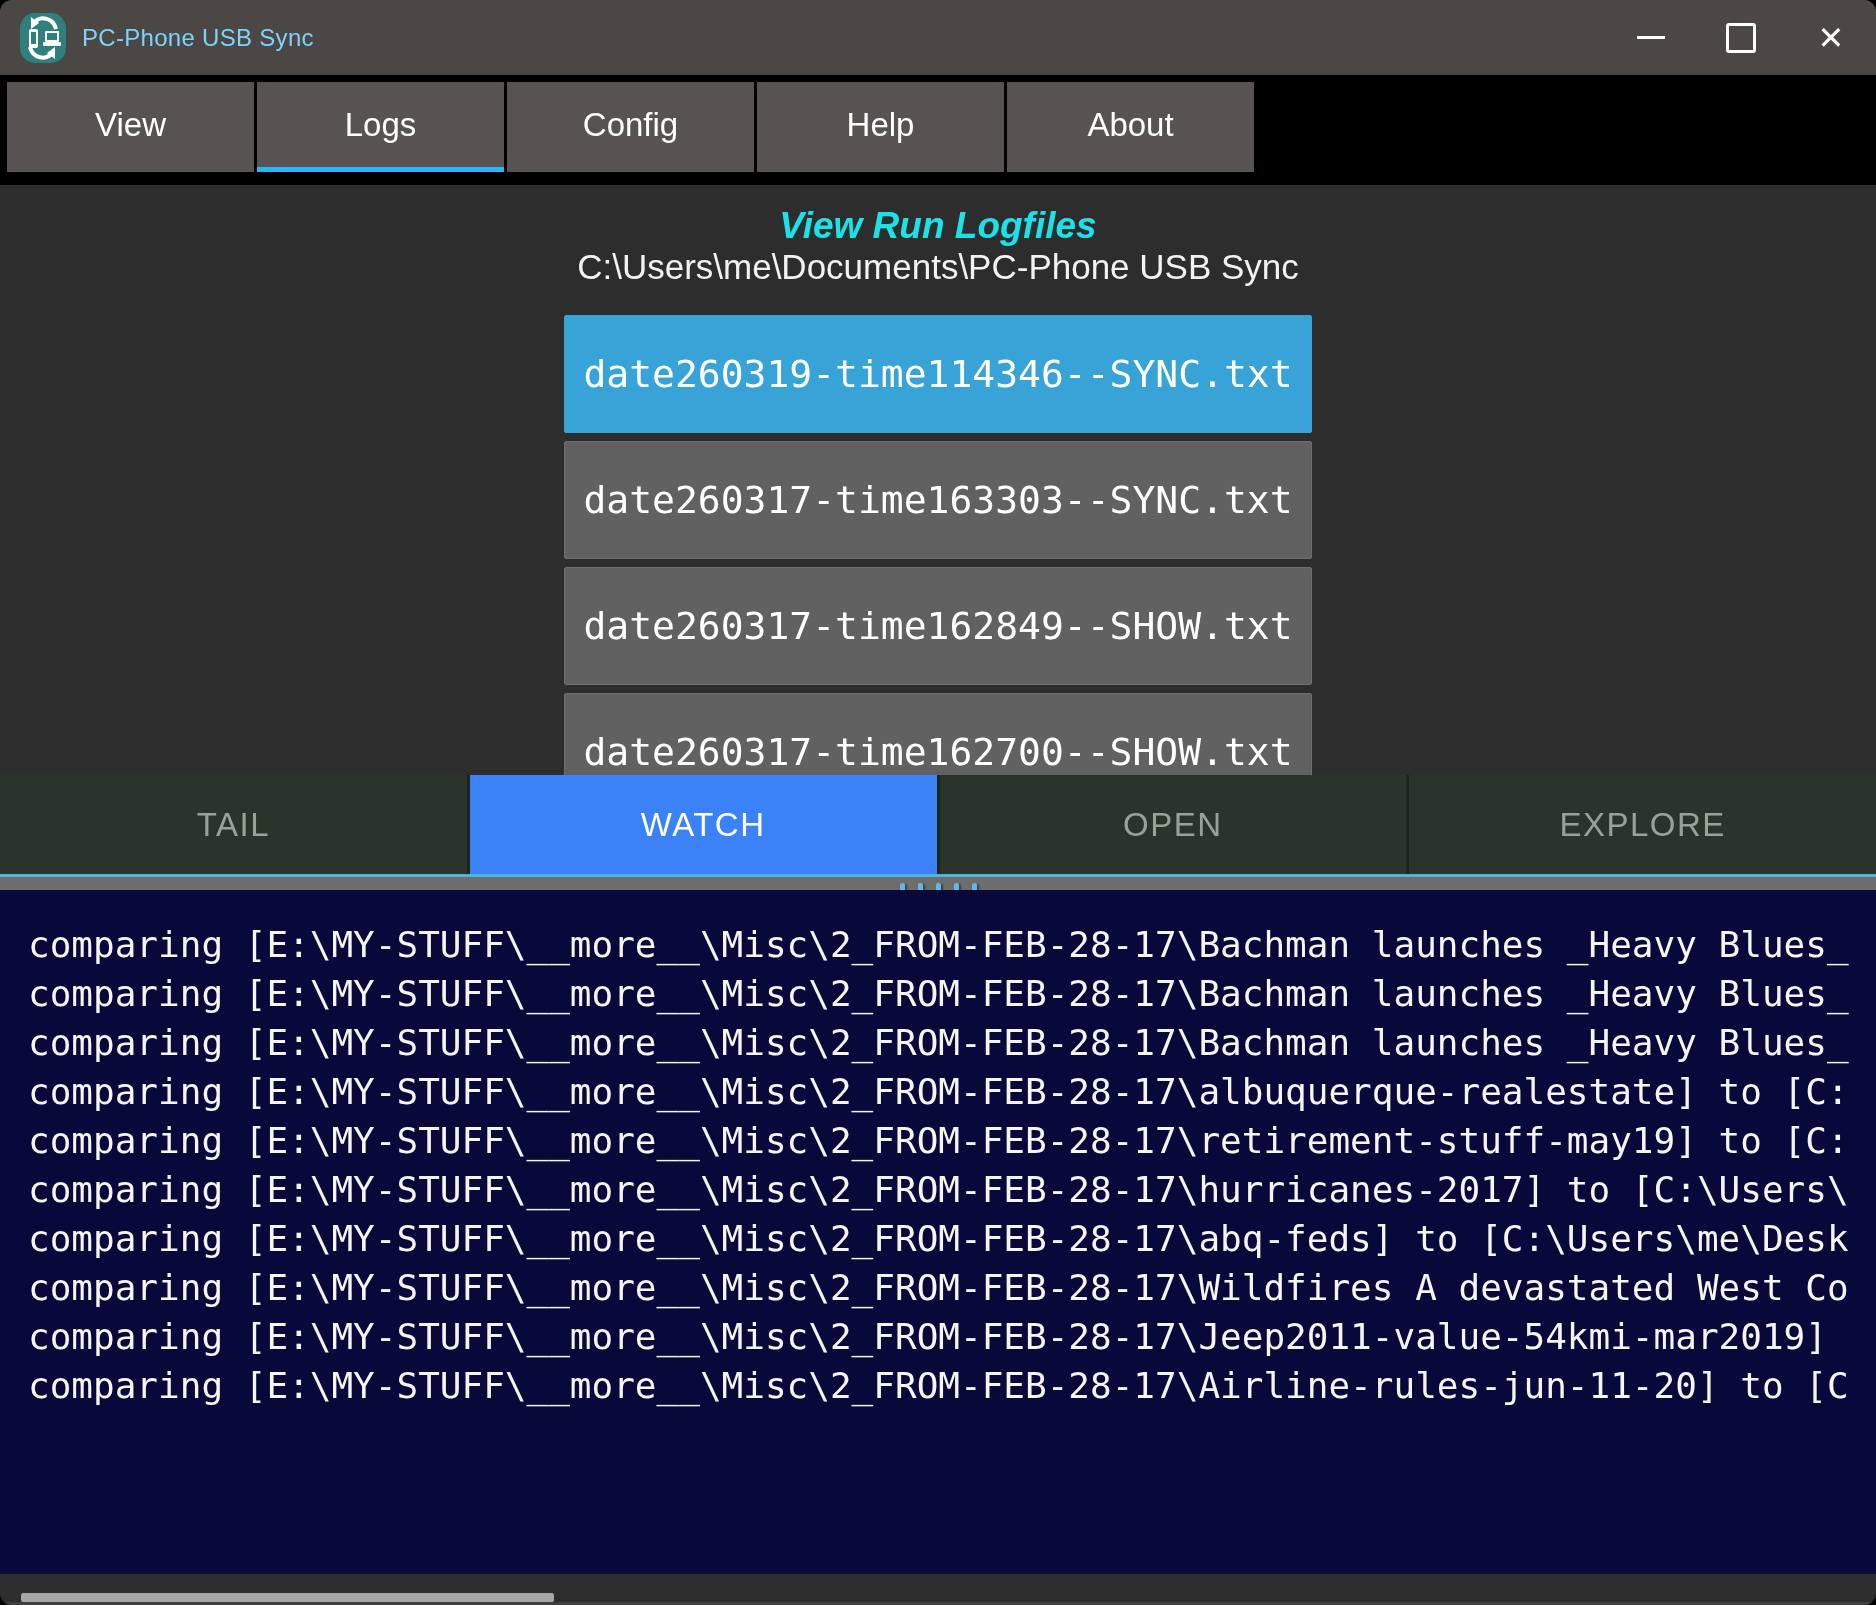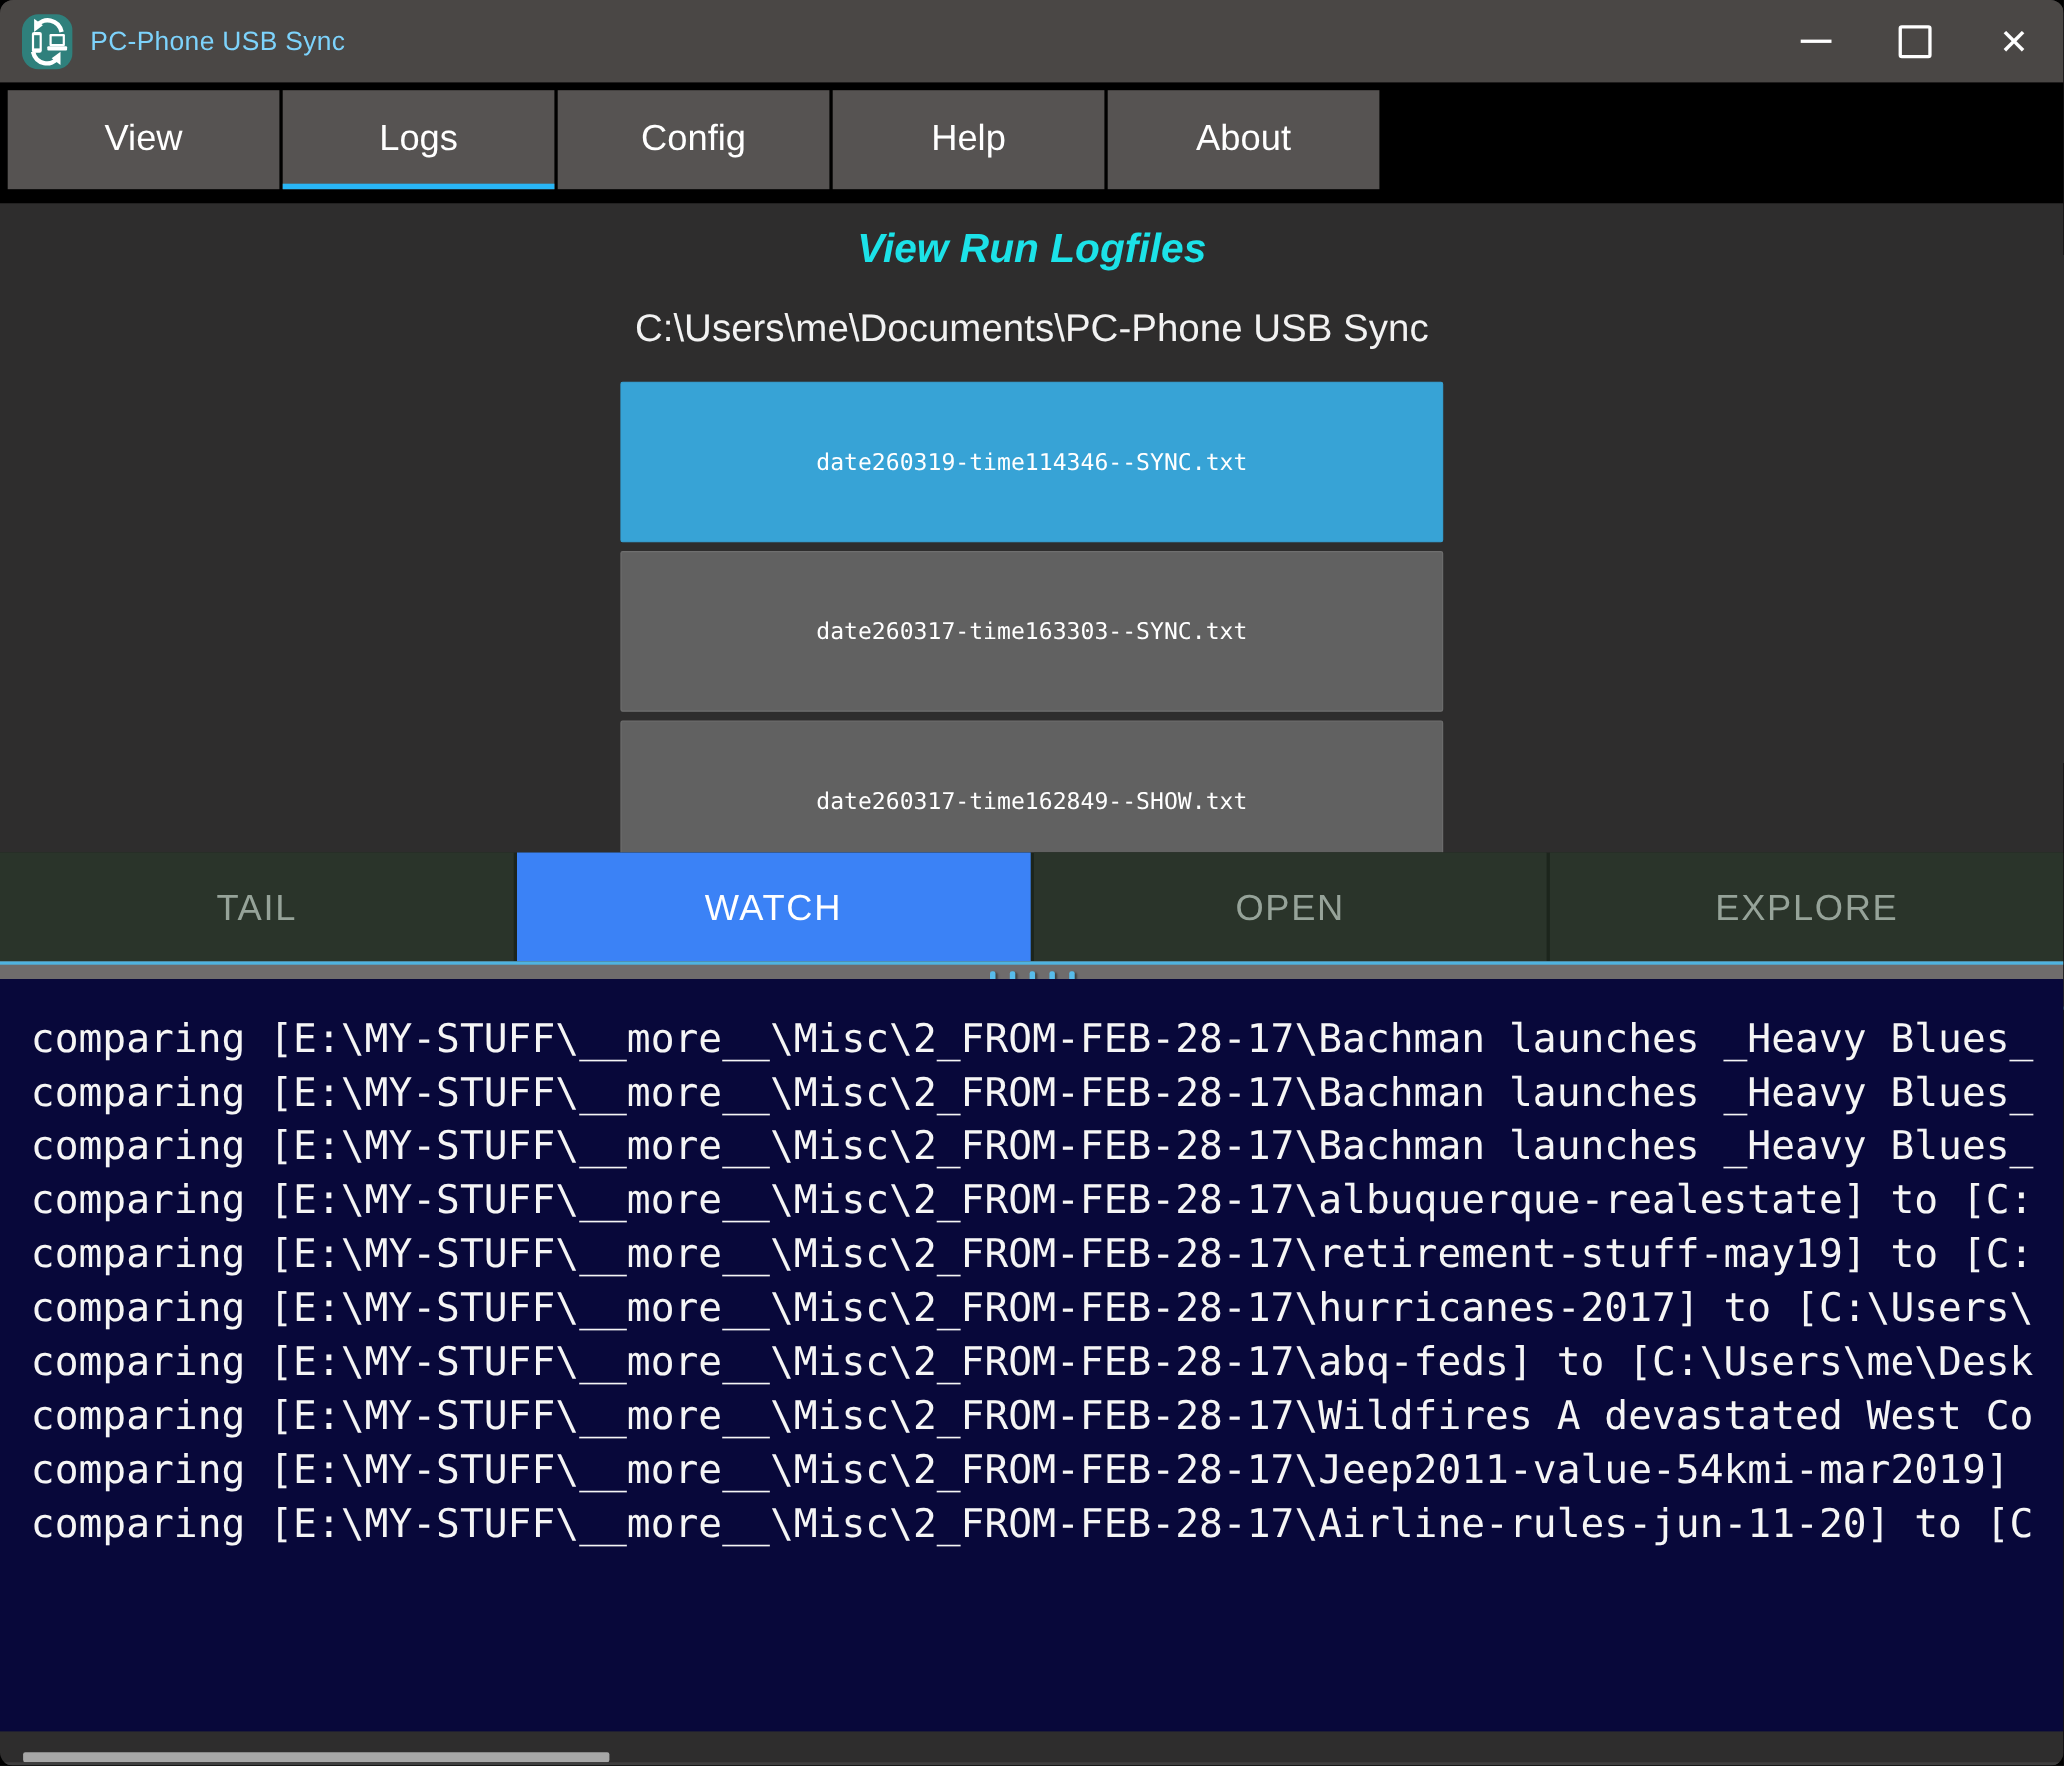--- a/index.html
+++ b/index.html
@@ -18,24 +18,24 @@
 
   
   .tabbar{position:absolute;left:0;top:75px;width:100%;height:110px;background:#000;}
   .tabs{display:flex;gap:3px;padding:7px 0 0 7px;}
   .tab{width:247px;height:90px;background:#565352;color:#fff;font-size:33px;display:flex;align-items:center;justify-content:center;box-sizing:border-box;border-bottom:5px solid transparent;}
   .tab.active{border-bottom-color:#29b6f6;}
 
   
   .content{position:absolute;left:0;top:185px;width:100%;height:590px;background:#2e2d2d;overflow:hidden;text-align:center;}
   .heading{margin-top:20px;color:#1ce2e8;font-size:37px;font-weight:bold;font-style:italic;}
-  .path-line{margin-top:32px;color:#f2f2f2;font-size:35px;}
+  .path-line{color:#f2f2f2;font-size:35px;}
   .file-list{width:748px;margin:28px auto 0;display:flex;flex-direction:column;gap:8px;}
-  .file-btn{height:146px;flex:0 0 auto;background:#616161;border:1px solid #6f6f6f;border-radius:2px;color:#fff;
-            font-family:"DejaVu Sans Mono",monospace;font-size:21px;display:flex;align-items:center;justify-content:center;box-sizing:border-box;}
+  .file-btn{height:118px;flex:0 0 auto;background:#616161;border:1px solid #6f6f6f;border-radius:2px;color:#fff;
+            font-family:"DejaVu Sans Mono",monospace;font-size:38px;display:flex;align-items:center;justify-content:center;box-sizing:border-box;}
   .file-btn.selected{background:#37a3d6;border-color:#37a3d6;}
 
   
   .actionbar{position:absolute;left:0;top:775px;width:100%;height:99px;background:#1c251c;display:flex;gap:3px;}
   .action{flex:1;display:flex;align-items:center;justify-content:center;background:#2a342a;color:#96a399;font-size:33px;letter-spacing:1.5px;}
   .action.active{background:#3b82f6;color:#ffffff;}
 
   
   .splitter{position:absolute;left:0;top:874px;width:100%;height:44px;box-sizing:border-box;background:#6f6c6c;
             border-top:3px solid #4fb3e0;border-bottom:3px solid #4fb3e0;display:flex;align-items:center;justify-content:center;gap:13px;}

